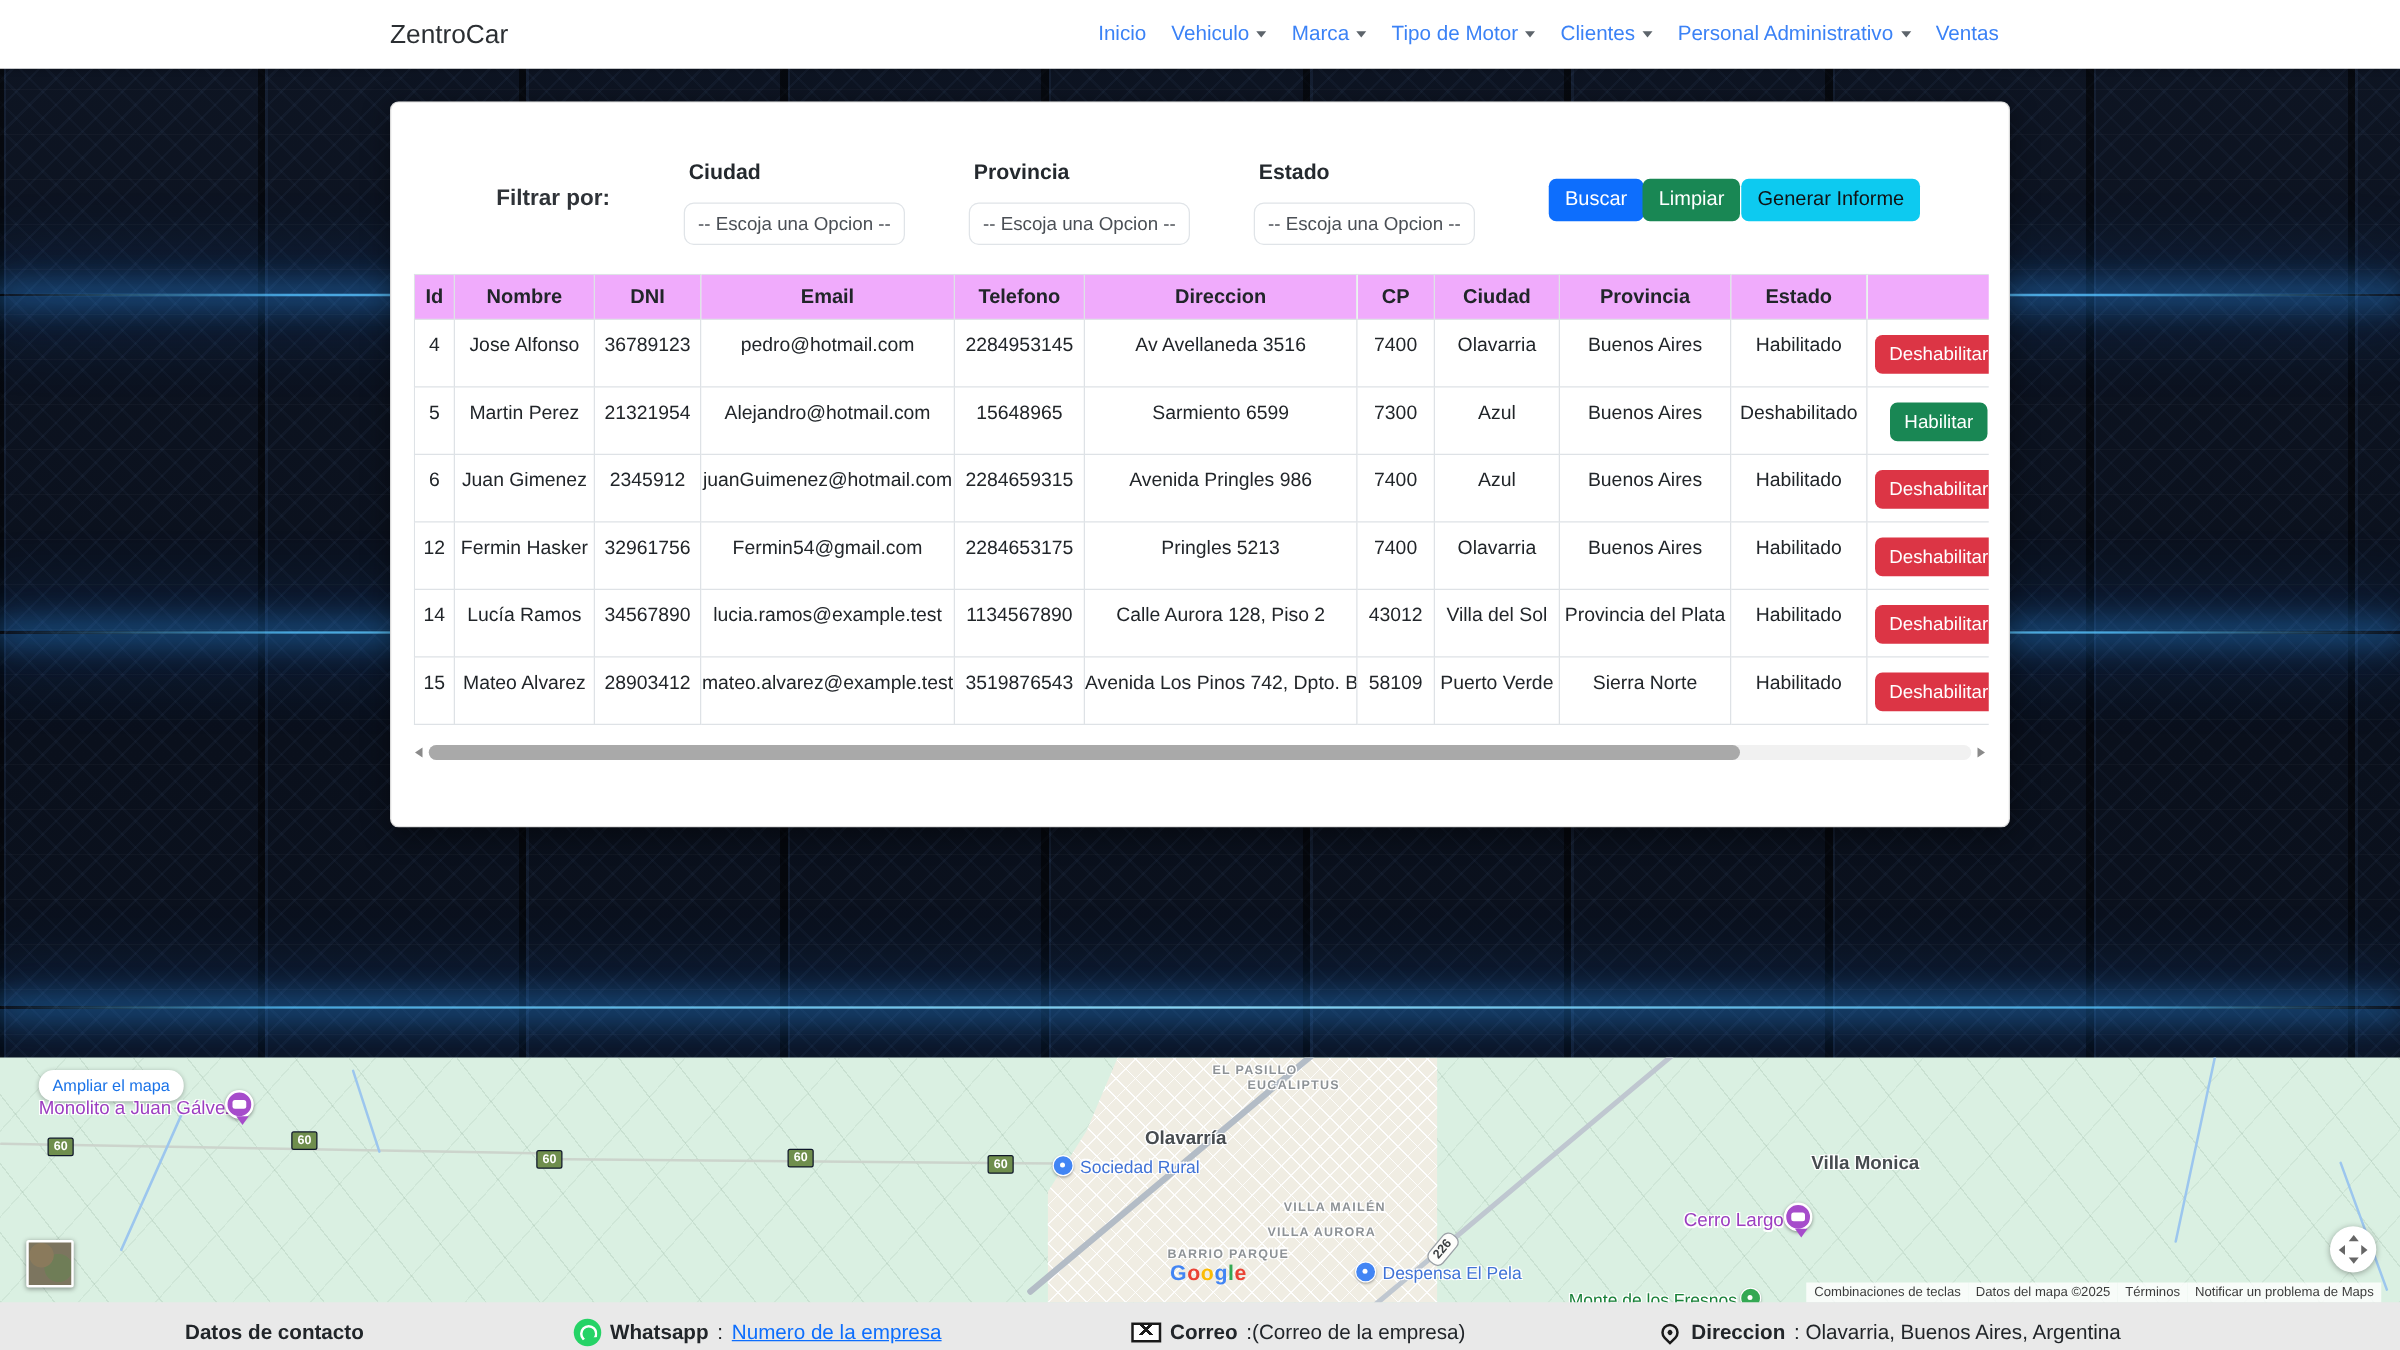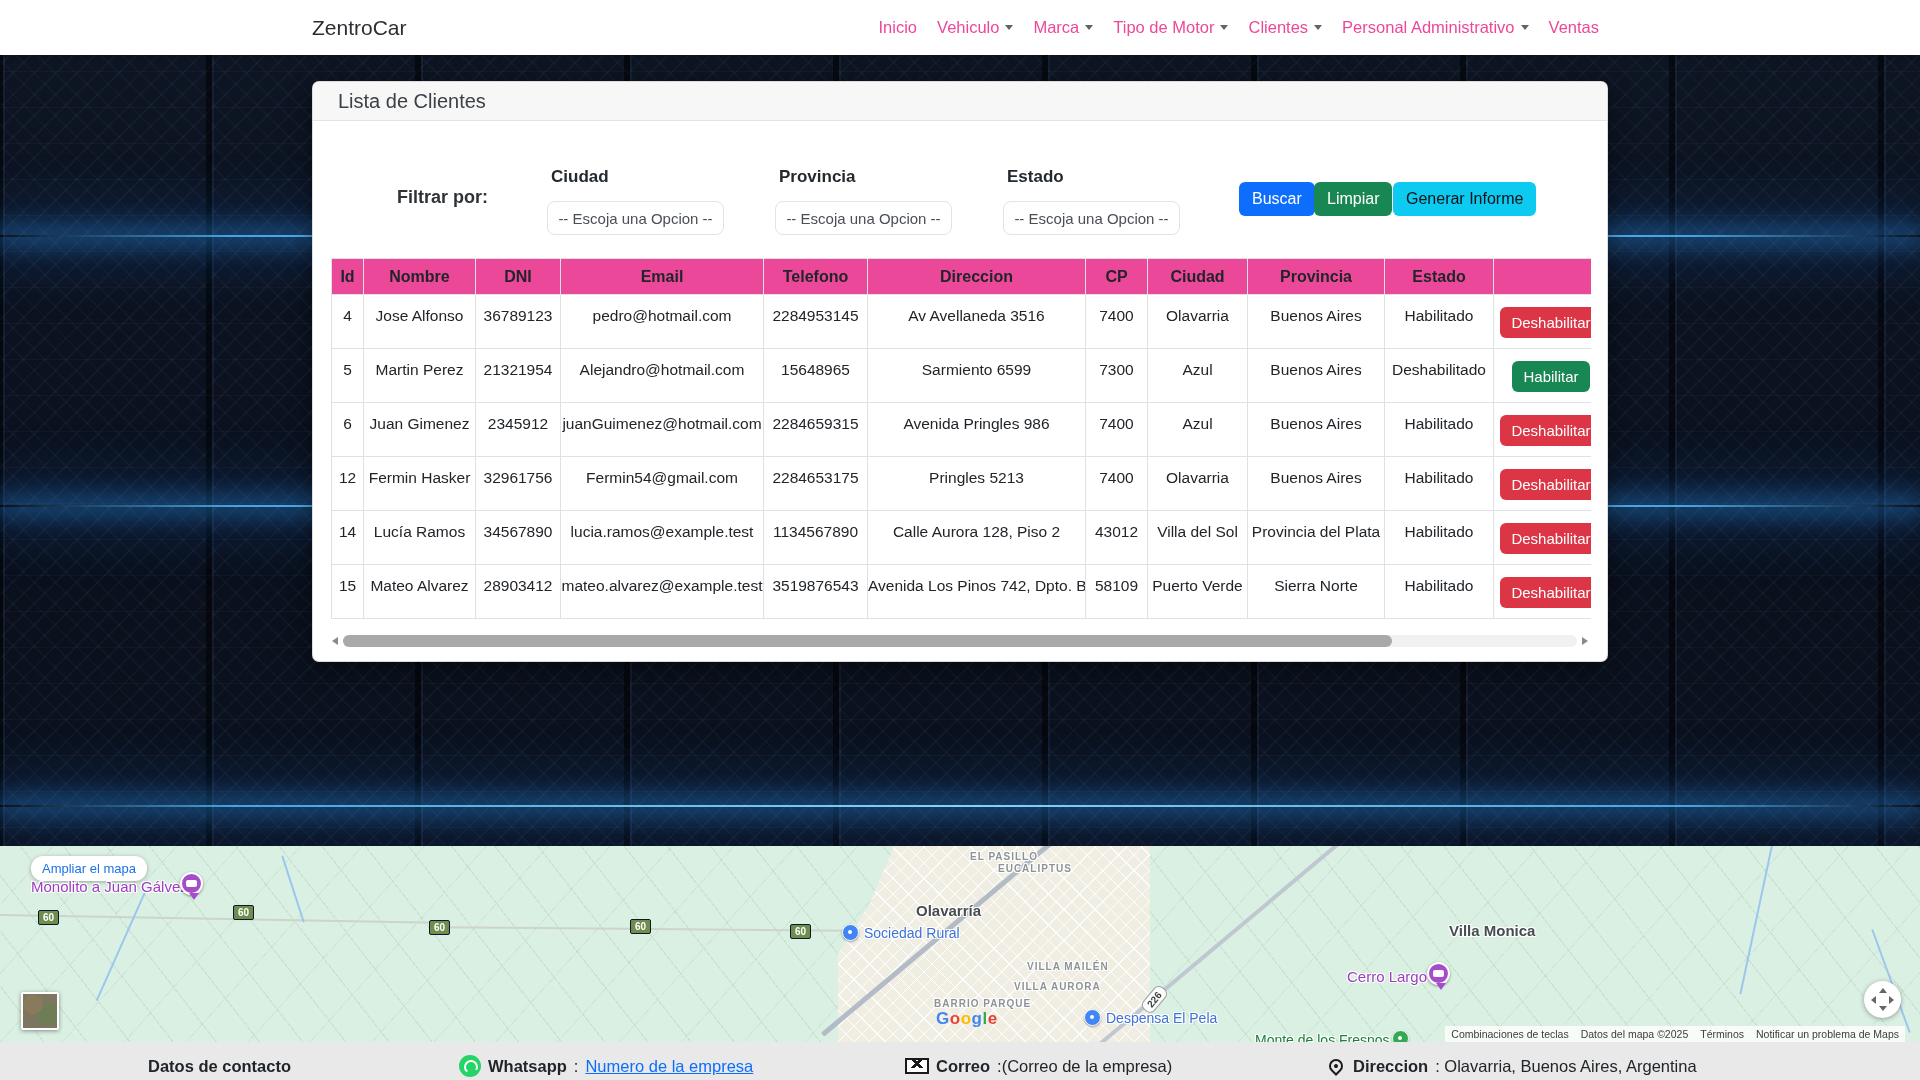--- a/index.html
+++ b/index.html
@@ -17,21 +17,21 @@
   }
   .glow-line { position:absolute; left:0; right:0; height:2px; z-index:0;
     background:linear-gradient(90deg, transparent 0%, rgba(80,190,255,.85) 12%, rgba(140,220,255,.95) 50%, rgba(80,190,255,.85) 88%, transparent 100%);
     box-shadow:0 0 24px 6px rgba(50,160,255,.5), 0 0 60px 18px rgba(30,120,230,.25); }
 
   
   .navbar { position:relative; z-index:5; height:55px; background:#fff; box-shadow:0 1px 5px rgba(0,0,0,.25); }
   .nav-inner { width:1296px; height:100%; margin:0 auto; display:flex; align-items:center; justify-content:space-between; }
   .brand { font-size:21px; color:#2b2f33; text-decoration:none; font-weight:500; }
   .nav-menu { display:flex; align-items:center; list-style:none; gap:2px; }
-  .nav-item { padding:8px 9px; font-size:16.5px; color:#ec4899; text-decoration:none; white-space:nowrap; display:flex; align-items:center; cursor:pointer; }
+  .nav-item { padding:8px 9px; font-size:16.5px; color:#3b82f6; text-decoration:none; white-space:nowrap; display:flex; align-items:center; cursor:pointer; }
   .caret { display:inline-block; width:0; height:0; margin-left:6px; border-left:4.5px solid transparent; border-right:4.5px solid transparent; border-top:5px solid #5d646b; }
 
   
   .card { position:relative; z-index:4; width:1296px; margin:26px auto 0; background:#fff;
     border:1px solid rgba(0,0,0,.14); border-radius:7px; box-shadow:0 6px 22px rgba(0,0,0,.45); height:581px; }
   .card-header { height:39px; padding:8px 25px; background:#f7f7f7; border-bottom:1px solid #e4e4e4;
     border-radius:7px 7px 0 0; font-size:20px; color:#3c4146; display:flex; align-items:center; }
   .filter-area { position:relative; height:137px; }
   .filter-by { position:absolute; left:84px; top:66px; font-size:18px; font-weight:bold; color:#2f3338; }
   .fgroup { position:absolute; top:46px; width:177px; }
@@ -42,21 +42,21 @@
   .btn { position:absolute; top:61px; height:34px; border:none; border-radius:6px; font-family:inherit; font-size:16px;
     padding:0 13px; color:#fff; cursor:pointer; }
   .btn-buscar { left:926px; background:#0d6efd; }
   .btn-limpiar { left:1001px; background:#198754; }
   .btn-informe { left:1080px; background:#0dcaf0; color:#101214; }
 
   
   .table-wrap { margin:0 18px; overflow:hidden; width:1260px; }
   table.clientes { border-collapse:collapse; table-layout:fixed; width:1277px; }
   .clientes th, .clientes td { border:1px solid #dee2e6; text-align:center; white-space:nowrap; overflow:hidden; }
-  .clientes th { height:36px; font-size:16px; font-weight:bold; color:#212529; background:#ec4899; }
+  .clientes th { height:36px; font-size:16px; font-weight:bold; color:#212529; background:#f0abfc; }
   .clientes td { height:54px; vertical-align:top; padding-top:12px; font-size:15.5px; color:#212529; }
   .col-id{width:32px}.col-nombre{width:112px}.col-dni{width:85px}.col-email{width:203px}.col-tel{width:104px}
   .col-dir{width:218px}.col-cp{width:62px}.col-ciudad{width:100px}.col-prov{width:137px}.col-estado{width:109px}.col-act{width:115px}
   .action-btn { border:none; border-radius:6px; padding:7px 11px; font-family:inherit; font-size:15px; color:#fff; cursor:pointer; }
   .action-btn[data-variant="danger"] { background:#dc3545; }
   .action-btn[data-variant="success"] { background:#198754; }
 
   
   .hscroll { margin:15px 18px 0; height:14px; display:flex; align-items:center; gap:4px; }
   .hs-arrow { width:8px; height:10px; position:relative; cursor:pointer; }
@@ -196,21 +196,20 @@
         <li>
             <a class="nav-item" href="#">
               <span>Ventas</span>
             </a>
           </li>
       </ul>
     </div>
   </nav>
 
   <section class="card">
-    <div class="card-header">Lista de Clientes</div>
     <div class="filter-area">
       <div class="filter-by">Filtrar por:</div>
       <div class="fgroup g-ciudad">
         <span class="flabel">Ciudad</span>
         <div class="fselect">-- Escoja una Opcion --</div>
       </div>
       <div class="fgroup g-provincia">
         <span class="flabel">Provincia</span>
         <div class="fselect">-- Escoja una Opcion --</div>
       </div>

